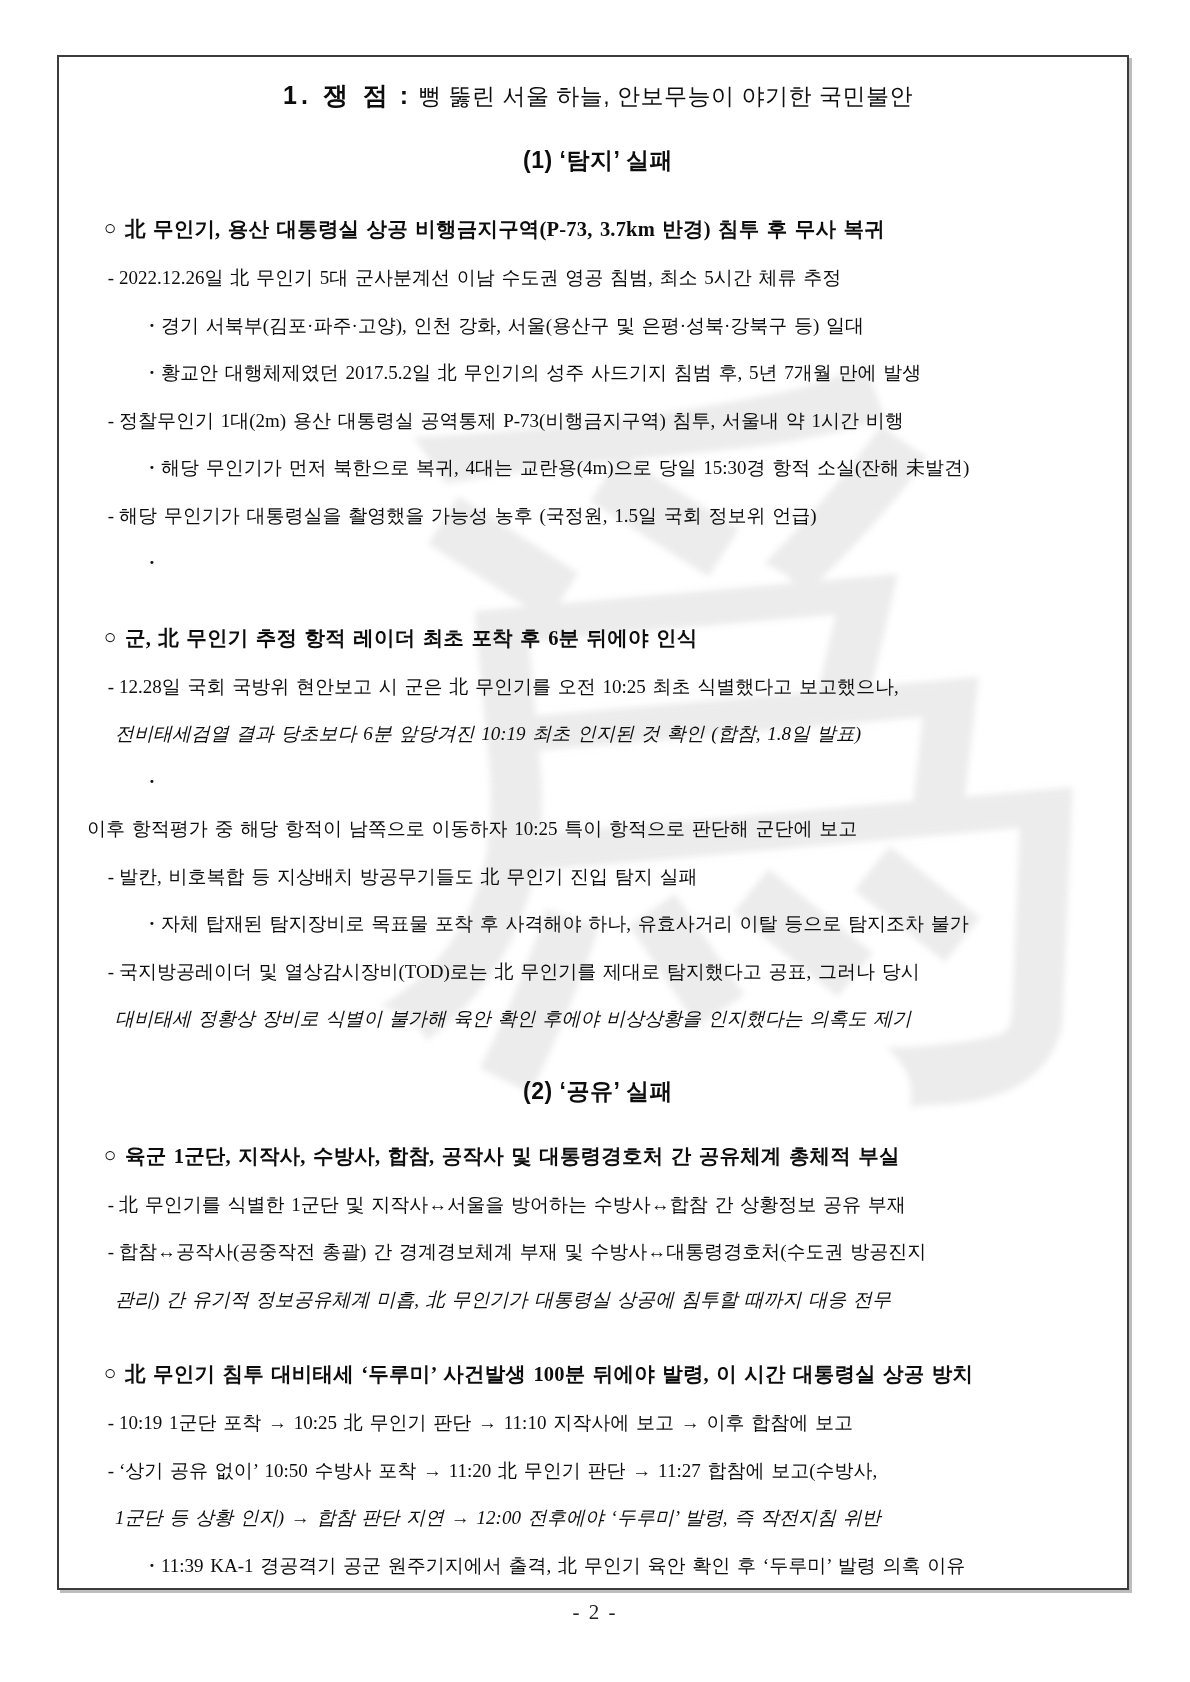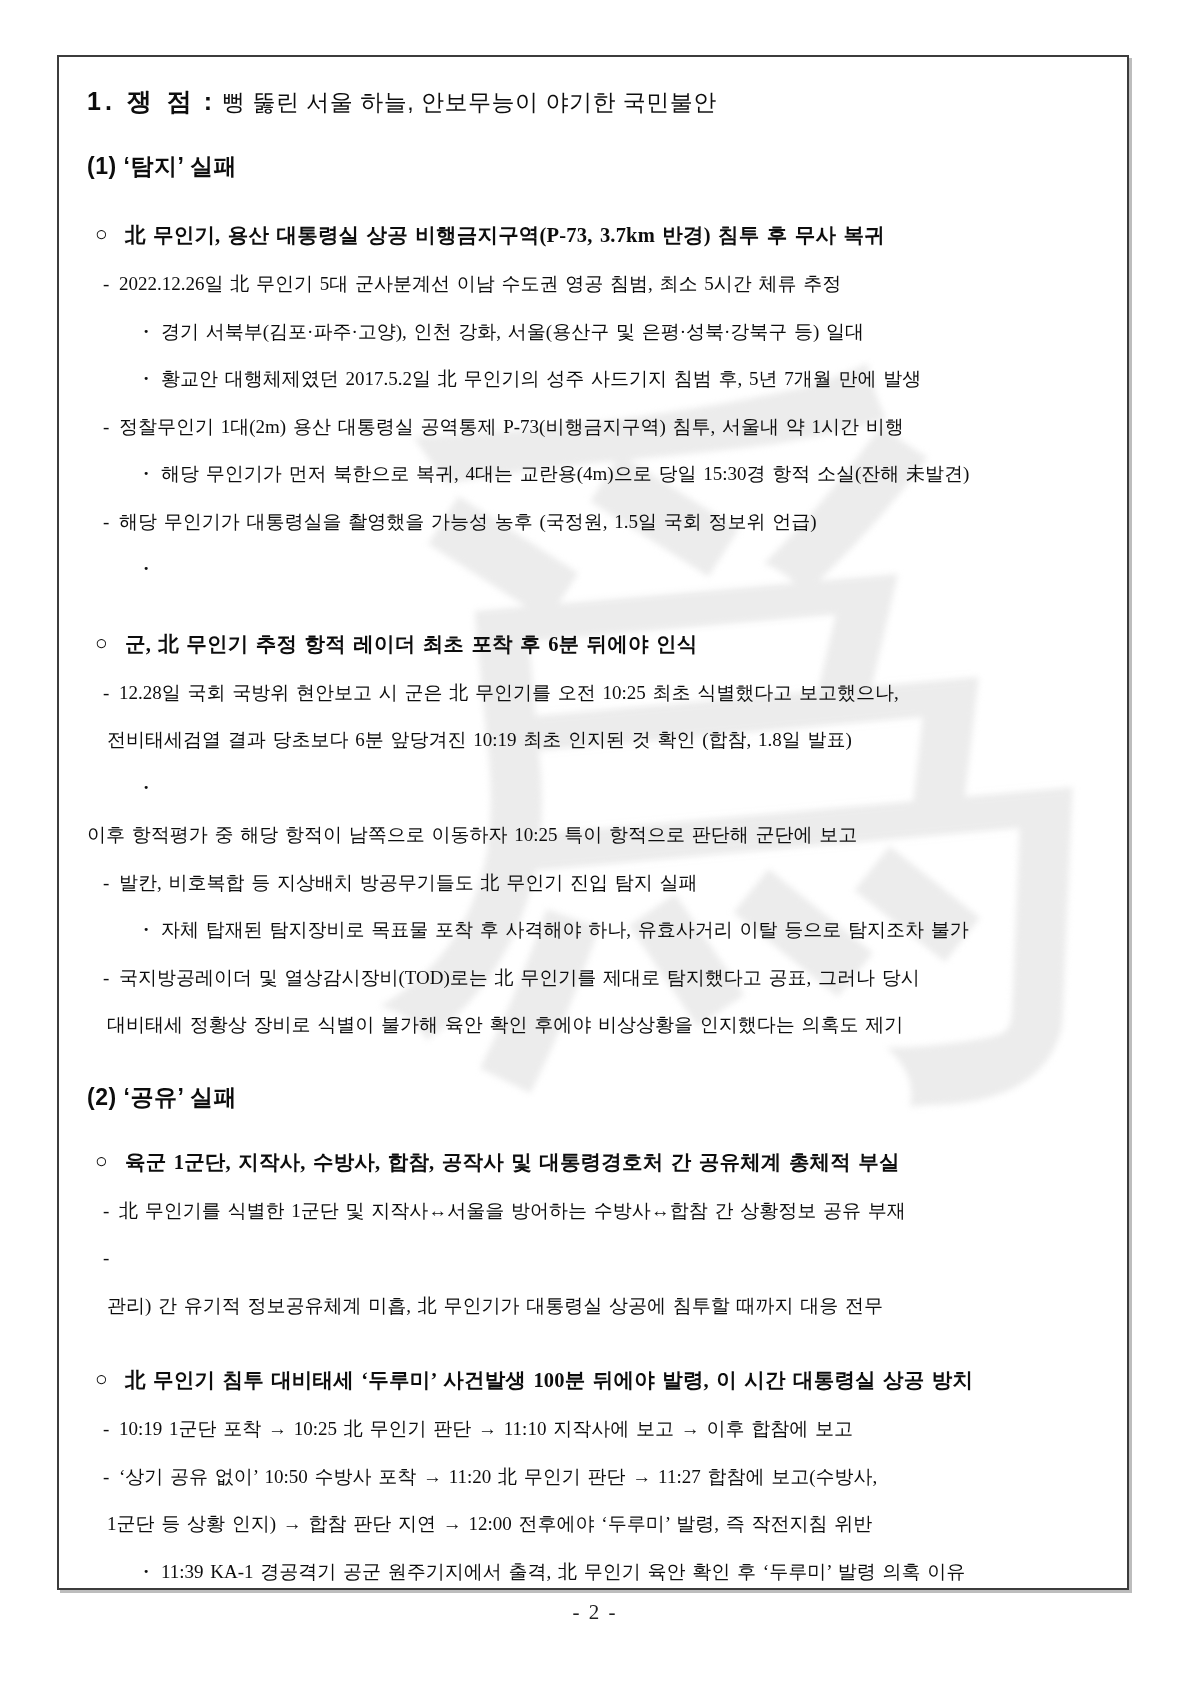--- a/index.html
+++ b/index.html
@@ -26,23 +26,24 @@
     pointer-events:none;
     user-select:none;
   }
   .frame{
     position:absolute;
     left:57px;top:55px;
     width:1072px;height:1535px;
     border:2px solid #3c3c3c;
     box-shadow:3px 3px 0 #bdbdbd;
     box-sizing:border-box;
-    padding:24px 18px 0 28px;
+    padding:18px 18px 0 28px;
     background:transparent;
     z-index:1;
+    text-align:center;
   }
   .doc-heading{
     font-family:"Liberation Sans","DejaVu Sans",sans-serif;
     font-size:25px;line-height:40px;
     white-space:nowrap;
   }
   .h1-label{font-weight:800;letter-spacing:4px;}
   .h1-sep{font-weight:700;margin:0 10px 0 8px;}
   .h1-title{font-weight:500;font-size:23px;letter-spacing:0.5px;}
   .section-label{
@@ -61,21 +62,21 @@
     flex:0 0 30px;margin-left:8px;
     font-weight:800;font-size:21px;
     transform:translateY(-1px);
   }
   .block-title .txt{
     font-weight:700;font-size:20.5px;
     letter-spacing:0.2px;
   }
   .dash .marker{flex:0 0 16px;margin-left:16px;}
   .dot .marker{flex:0 0 18px;margin-left:56px;font-weight:700;}
-  .dash-cont .txt{margin-left:20px;}
+  .dash-cont .txt{margin-left:28px;font-style:italic;}
   .dot-cont .txt{}
   .page-number{
     position:absolute;
     left:0;right:0;top:1600px;
     text-align:center;
     font-size:21px;
     letter-spacing:2px;
     color:#222;
     z-index:1;
   }
@@ -162,20 +163,21 @@
           <div class="line block-title tight">
             <span class="marker">○</span>
             <span class="txt">육군 1군단, 지작사, 수방사, 합참, 공작사 및 대통령경호처 간 공유체계 총체적 부실</span>
           </div>
           <div class="line dash">
             <span class="marker">-</span>
             <span class="txt">北 무인기를 식별한 1군단 및 지작사↔서울을 방어하는 수방사↔합참 간 상황정보 공유 부재</span>
           </div>
           <div class="line dash">
             <span class="marker">-</span>
+            <span class="txt">합참↔공작사(공중작전 총괄) 간 경계경보체계 부재 및 수방사↔대통령경호처(수도권 방공진지</span>
           </div>
           <div class="line dash-cont">
             <span class="txt">관리) 간 유기적 정보공유체계 미흡, 北 무인기가 대통령실 상공에 침투할 때까지 대응 전무</span>
           </div>
           <div class="line block-title">
             <span class="marker">○</span>
             <span class="txt">北 무인기 침투 대비태세 ‘두루미’ 사건발생 100분 뒤에야 발령, 이 시간 대통령실 상공 방치</span>
           </div>
           <div class="line dash">
             <span class="marker">-</span>

